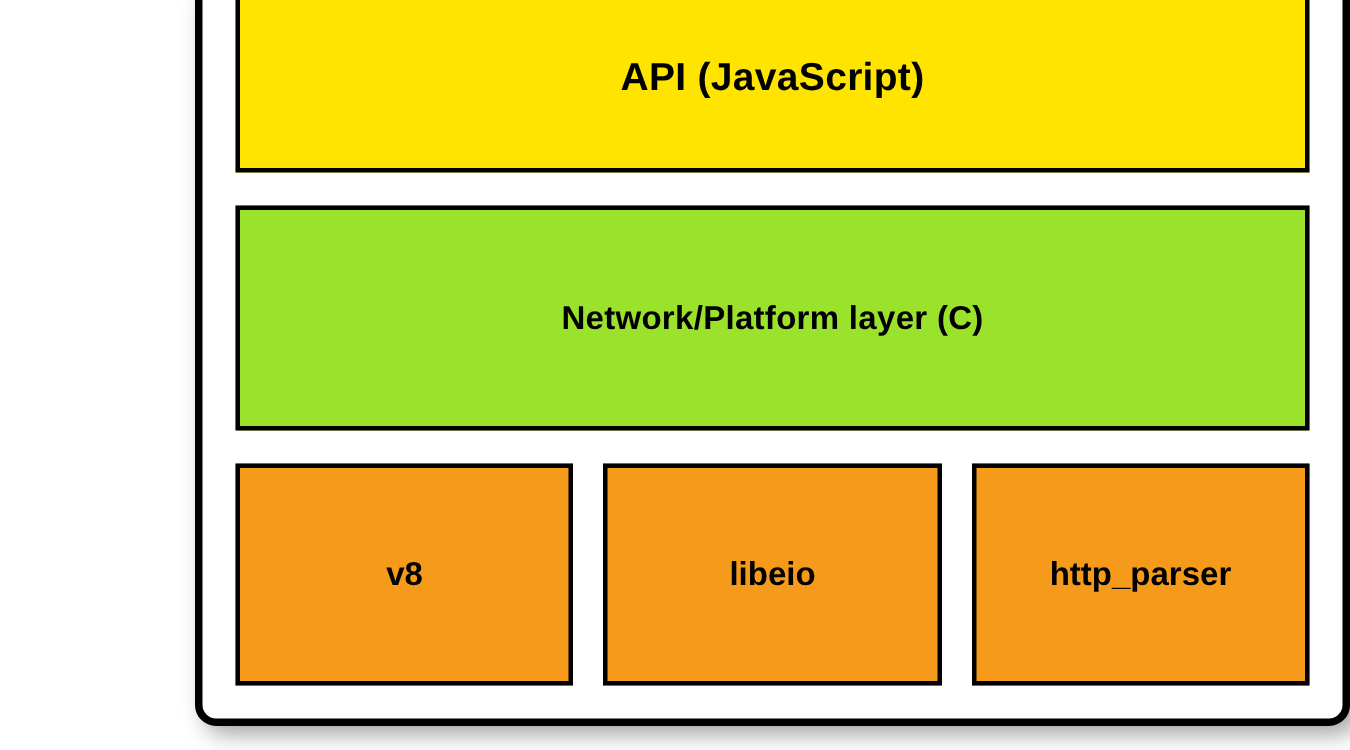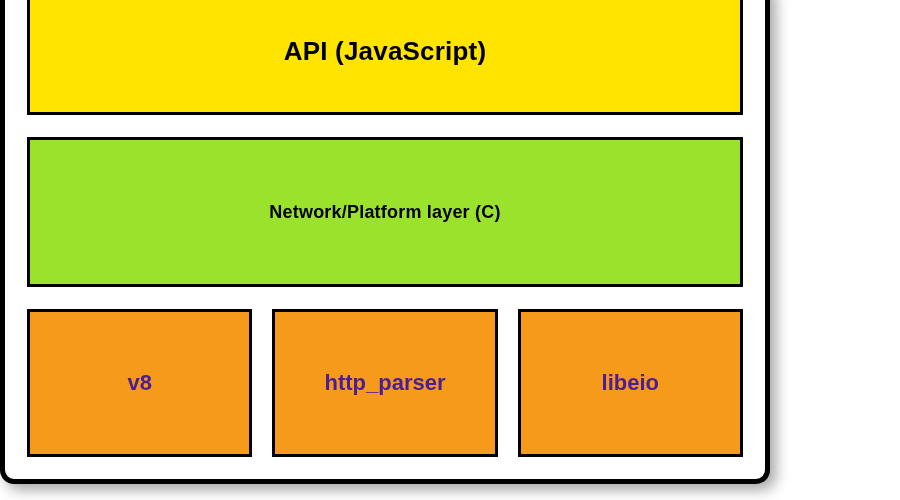--- a/index.html
+++ b/index.html
@@ -1,19 +1,19 @@
 <!DOCTYPE html>
 <html style="--api-bg: #ffe400; --net-bg: #9be22c; --lib-bg: #f59a1b;"><head>
 <meta charset="utf-8">
 <style>
   * { box-sizing: border-box; margin: 0; padding: 0; }
   html, body { width: 900px; height: 500px; background: #fff; font-family: "Trebuchet MS", "Lucida Grande", Verdana, sans-serif; }
   .stage {
     width: 900px; height: 437px;
-    display: flex; align-items: flex-start; justify-content: flex-start;
+    display: flex; align-items: flex-start; justify-content: flex-end;
     background: #fff;
     padding-top: 0;
   }
   .card {
     width: 770px;
     background: #fff;
     border: 5px solid #000;
     border-radius: 14px;
     padding: 0 22px 22px 22px;
     box-shadow: 6px 6px 14px rgba(0,0,0,0.35);
@@ -34,38 +34,38 @@
     height: 128px;
     background: var(--api-bg);
     margin-top: 0;
     margin-bottom: 22px;
     font-size: 26px;
   }
   .layer-net {
     height: 150px;
     background: var(--net-bg);
     margin-bottom: 22px;
-    font-size: 18px;
+    font-size: 22px;
   }
   .libs {
     display: flex;
     gap: 20px;
     width: 100%;
   }
   .lib {
     flex: 1 1 0;
     height: 148px;
     background: var(--lib-bg);
     border: 3px solid #000;
     display: flex;
     align-items: center;
     justify-content: center;
     font-weight: 700;
     font-size: 22px;
-    color: #4c1d95;
+    color: #000000;
     text-align: center;
     padding: 0 16px;
   }
 </style>
 </head>
 <body>
 
 <div class="stage">
   <div class="card">
 
@@ -75,21 +75,21 @@
 
     <div class="layer layer-net">
       <span>Network/Platform layer (C)</span>
     </div>
 
     <div class="libs">
       <div class="lib">
         <span>v8</span>
       </div>
       <div class="lib">
-        <span>http_parser</span>
+        <span>libeio</span>
       </div>
       <div class="lib">
-        <span>libeio</span>
+        <span>http_parser</span>
       </div>
     </div>
 
   </div>
 </div>
 
 </body></html>

